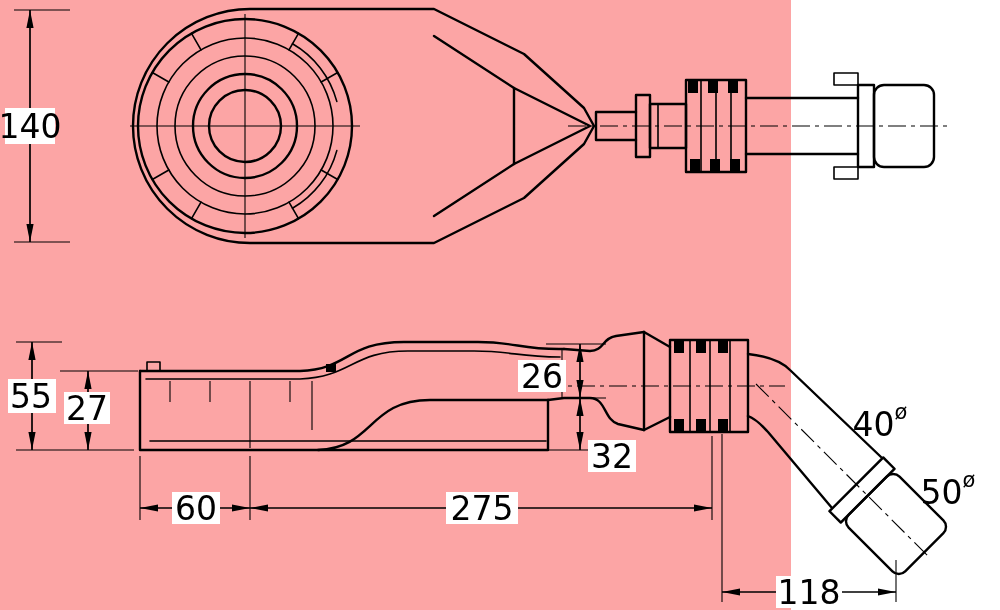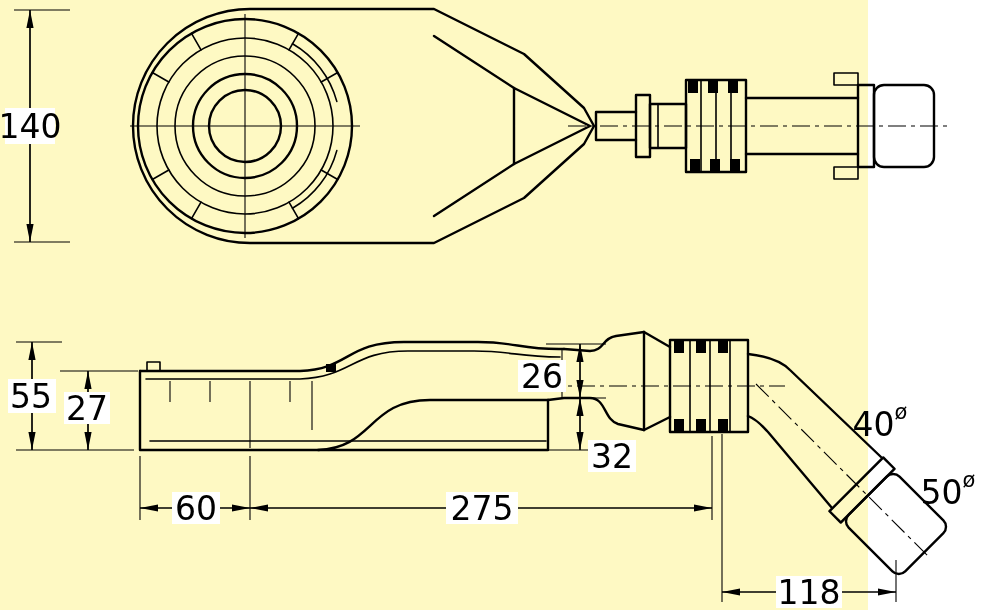--- a/index.html
+++ b/index.html
@@ -1,17 +1,17 @@
 <!DOCTYPE html>
 <html><head>
 <meta charset="utf-8">
 <style>
   html,body{margin:0;padding:0;background:#fff;}
   .canvas{
-    width:868px;height:610px;position:relative;background:#fef9c3;
+    width:791px;height:610px;position:relative;background:#fca5a5;
     font-family:"DejaVu Sans","Liberation Sans",sans-serif;
   }
   svg{display:block;}
   .bold{stroke:#000;stroke-width:2.4;fill:none;stroke-linejoin:round;stroke-linecap:round;}
   .med{stroke:#000;stroke-width:1.6;fill:none;stroke-linejoin:round;stroke-linecap:round;}
   .thin{stroke:#000;stroke-width:1.1;fill:none;}
   .cl{stroke:#000;stroke-width:1.1;fill:none;stroke-dasharray:18 5 4 5;}
   .dim{stroke:#000;stroke-width:1.7;fill:none;}
   .blk{fill:#000;stroke:none;}
   .mask{fill:#fff;stroke:none;}

